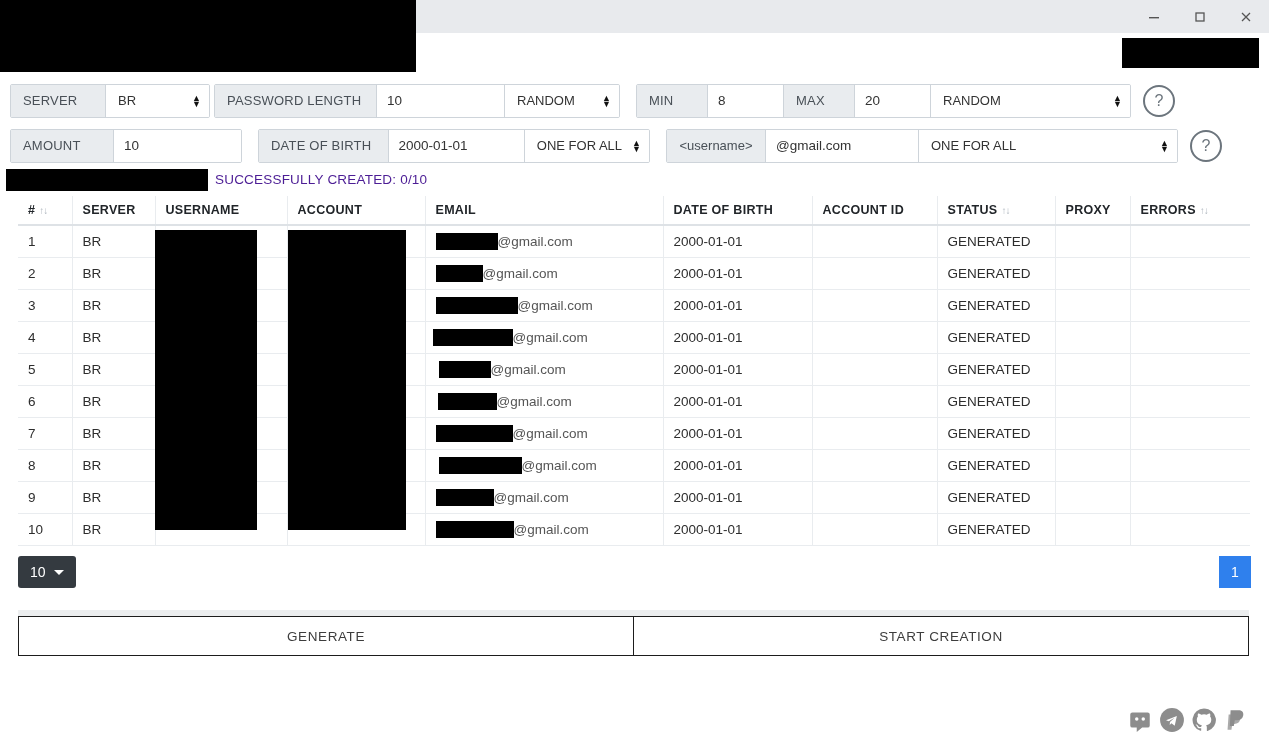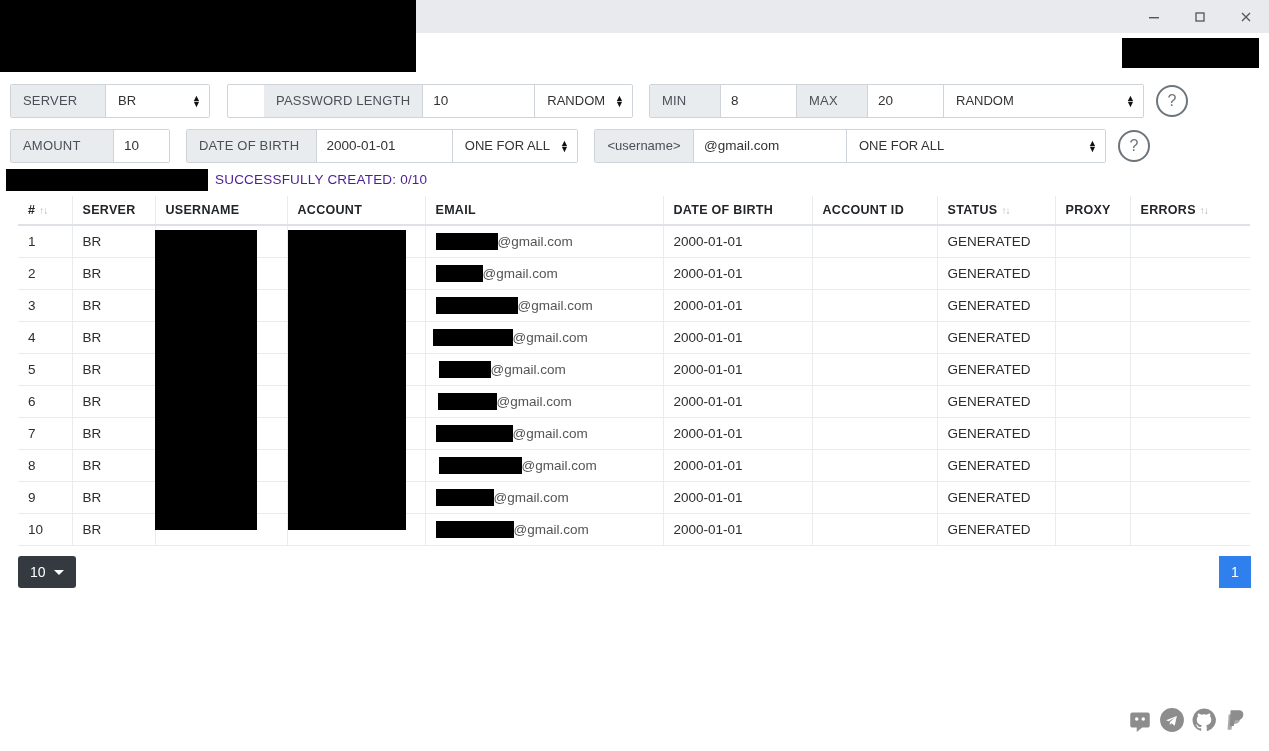--- a/index.html
+++ b/index.html
@@ -121,34 +121,34 @@
     display: flex;
     align-items: center;
     justify-content: center;
     flex: 0 0 auto;
   }
 
   
   .g-server { width: 200px; }
   .g-server .fg-label { width: 70px; }
   .g-server .fg-select { flex: 1; border-left: none; }
-  .g-pwd { width: 406px; margin-left: 17px; padding-left: 36px; }
+  .g-pwd { width: 406px; margin-left: 4px; }
   .g-pwd .fg-label { width: 137px; }
   .g-pwd .fg-input { width: 128px; border-right: 1px solid #ced4da; }
   .g-pwd .fg-select { flex: 1; border-left: none; }
   .g-user { width: 495px; margin-left: 16px; }
   .g-user .fg-label { width: 148px; }
   .g-user .lbl-min { width: 46px; background:#e9ecef; }
   .g-user .in-min { width: 76px; border-right: 1px solid #ced4da; }
   .g-user .lbl-max { width: 46px; background:#e9ecef; border-right:1px solid #ced4da; }
   .g-user .in-max { width: 76px; border-right: 1px solid #ced4da; }
   .g-user .fg-select { flex: 1; border-left: none; }
 
   
-  .g-amount { width: 160px; }
+  .g-amount { width: 232px; }
   .g-amount .fg-label { width: 78px; }
   .g-amount .fg-input { flex: 1; }
   .g-dob { width: 392px; margin-left: 16px; }
   .g-dob .fg-label { width: 107px; }
   .g-dob .fg-input { width: 139px; border-right: 1px solid #ced4da; }
   .g-dob .fg-select { flex: 1; border-left: none; }
   .g-mask { width: 512px; margin-left: 16px; }
   .g-mask .fg-label { width: 101px; }
   .g-mask .lbl-uname {
     width: 98px; background:#e9ecef; color:#495057; font-size:13px;
@@ -558,20 +558,24 @@
   </div>
   <div class="redact redact-user"></div>
   <div class="redact redact-pass"></div>
 
   <div class="pagesize">
     <span>10</span>
     <span class="tri"></span>
   </div>
   <div class="pagebtn">1</div>
 
+  <div class="bigbtns">
+    <div class="bigbtn">GENERATE</div>
+    <div class="bigbtn">START CREATION</div>
+  </div>
 
   <div class="socials">
     <span>
       <svg width="26" height="26" viewBox="0 0 24 24">
           <path d="M3 3h14a2 2 0 0 1 2 2v10a2 2 0 0 1-2 2h-5l-5 4v-4H3a2 2 0 0 1-2-2V5a2 2 0 0 1 2-2z" transform="translate(2,2)"></path>
           <circle cx="9" cy="11" r="1.6" fill="#fff"></circle>
           <circle cx="15" cy="11" r="1.6" fill="#fff"></circle>
         </svg>
     </span>
     <span>

